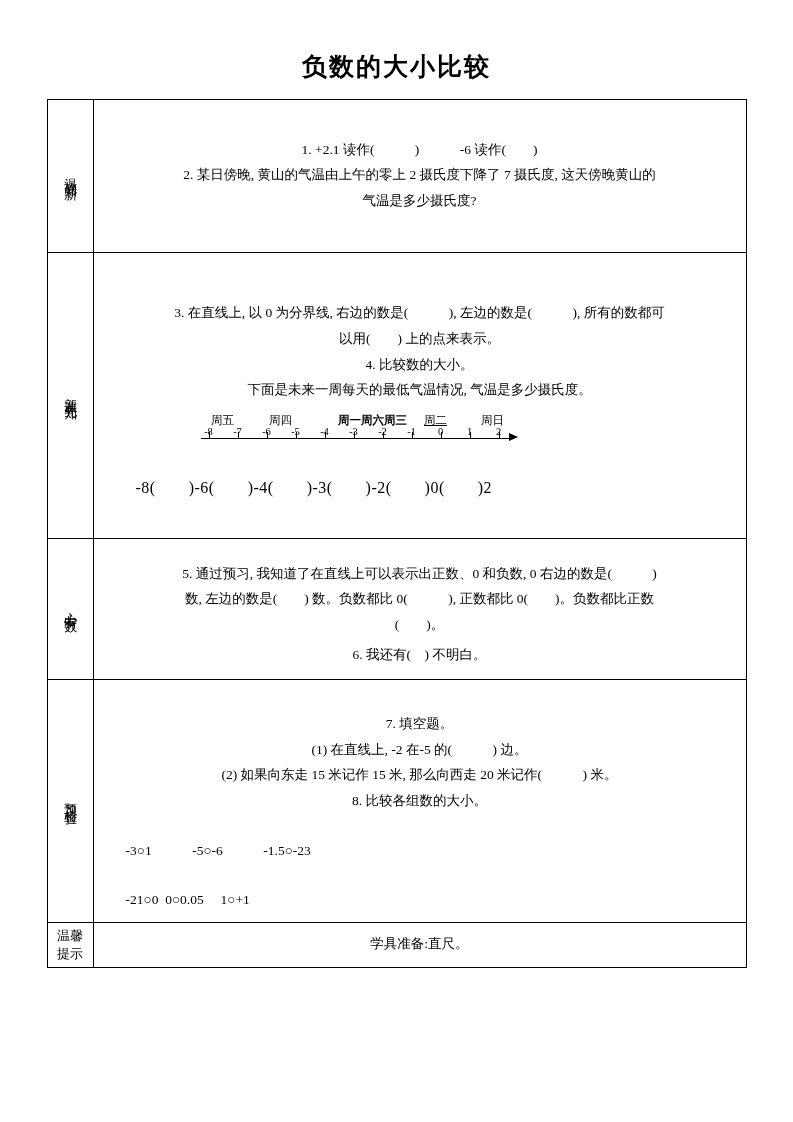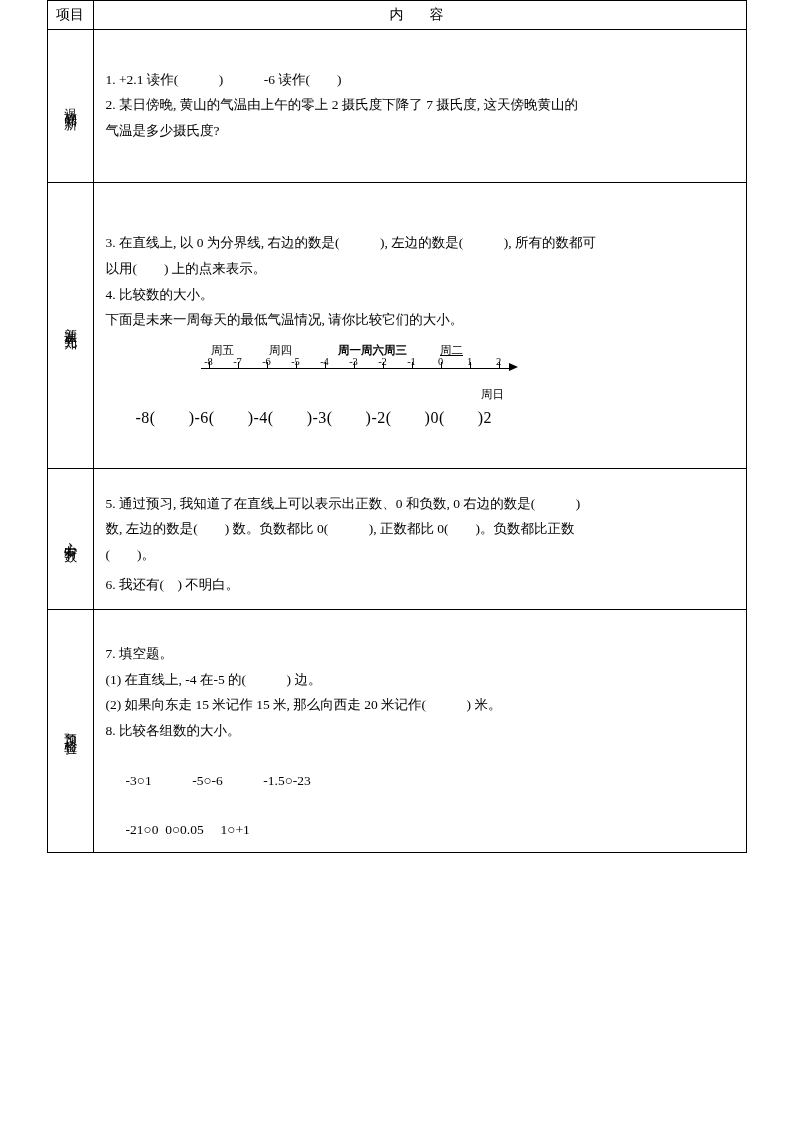--- a/index.html
+++ b/index.html
@@ -67,20 +67,21 @@
     padding: 5px 0;
   }
   .cell-body {
     font-size: 13.5px;
     line-height: 1.75;
     padding: 10px 12px;
     text-align: left;
   }
   .cell-body p {
     margin: 0 0 2px 0;
+    text-align: center;
   }
   .spacer-top { height: 12px; }
   .numline-wrap {
     margin: 8px 0 4px 0;
     padding-left: 95px;
   }
   .numline {
     position: relative;
     width: 330px;
     height: 60px;
@@ -145,35 +146,28 @@
     font-size: 13px;
     line-height: 1.4;
     text-align: center;
   }
 </style>
 </head>
 <body>
 
 <div class="page">
 
+  <div class="doc-title">负数的大小比较</div>
 
   <table class="sheet">
     <colgroup>
       <col style="width:46px">
       <col>
     </colgroup>
     <tbody>
-      <tr>
-        <td class="col-label">
-          <div class="head-label">项目</div>
-        </td>
-        <td>
-          <div class="head-content">内　容</div>
-        </td>
-      </tr>
 
       <tr>
         <td class="col-label">
           <div class="label-vert">温故知新</div>
         </td>
         <td style="height:152px">
           <div class="cell-body">
             <p>1. +2.1 读作(　　　)　　　-6 读作(　　)</p>
             <p>2. 某日傍晚, 黄山的气温由上午的零上 2 摄氏度下降了 7 摄氏度, 这天傍晚黄山的</p>
             <p>气温是多少摄氏度?</p>
@@ -184,30 +178,30 @@
       <tr>
         <td class="col-label">
           <div class="label-vert">新课先知</div>
         </td>
         <td style="height:285px">
           <div class="cell-body">
             <div class="spacer-top"></div>
             <p>3. 在直线上, 以 0 为分界线, 右边的数是(　　　), 左边的数是(　　　), 所有的数都可</p>
             <p>以用(　　) 上的点来表示。</p>
             <p>4. 比较数的大小。</p>
-            <p>下面是未来一周每天的最低气温情况, 请你比较它们的大小。</p>
+            <p>下面是未来一周每天的最低气温情况, 气温是多少摄氏度。</p>
 
             <div class="numline-wrap">
               <div class="numline" id="numline">
                 <div class="nl-days" id="nl-days">
                     <span style="left: 22px;">周五</span>
                     <span style="left: 80px;">周四</span>
                     <span style="left: 172px; font-weight: bold;">周一周六周三</span>
-                    <span style="left: 251px; text-decoration: underline;">周二</span>
-                    <span style="left: 292px; margin-top: 44px;">周日</span>
+                    <span style="left: 235px; text-decoration: underline;">周二</span>
+                    <span style="left: 292px;">周日</span>
                   </div>
                 <div class="nl-axis"></div>
                 <div class="nl-arrow"></div>
                 <div id="nl-ticks">
                     <div class="nl-tick" style="left: 8px;"></div>
                     <div class="nl-num" style="left: 8px;">-8</div>
                     <div class="nl-tick" style="left: 37px;"></div>
                     <div class="nl-num" style="left: 37px;">-7</div>
                     <div class="nl-tick" style="left: 66px;"></div>
                     <div class="nl-num" style="left: 66px;">-6</div>
@@ -252,25 +246,38 @@
       </tr>
 
       <tr>
         <td class="col-label">
           <div class="label-vert">预习检验</div>
         </td>
         <td style="height:215px">
           <div class="cell-body">
             <div class="spacer-top" style="height:22px"></div>
             <p>7. 填空题。</p>
-            <p>(1) 在直线上, -4 在-5 的(　　　) 边。</p>
+            <p>(1) 在直线上, -2 在-5 的(　　　) 边。</p>
             <p>(2) 如果向东走 15 米记作 15 米, 那么向西走 20 米记作(　　　) 米。</p>
             <p>8. 比较各组数的大小。</p>
             <div class="fill-row">-3○1            -5○-6            -1.5○-23</div>
             <div class="fill-row">-21○0  0○0.05     1○+1</div>
           </div>
         </td>
       </tr>
 
+      <tr>
+        <td class="col-label">
+          <div class="tiny-label" id="tips-label">
+              <div>温馨</div>
+              <div>提示</div>
+            </div>
+        </td>
+        <td style="height:44px">
+          <div class="cell-body" style="padding-top:6px;padding-bottom:6px">
+            <p>学具准备:直尺。</p>
+          </div>
+        </td>
+      </tr>
     </tbody>
   </table>
 
 </div>
 
 </body></html>

